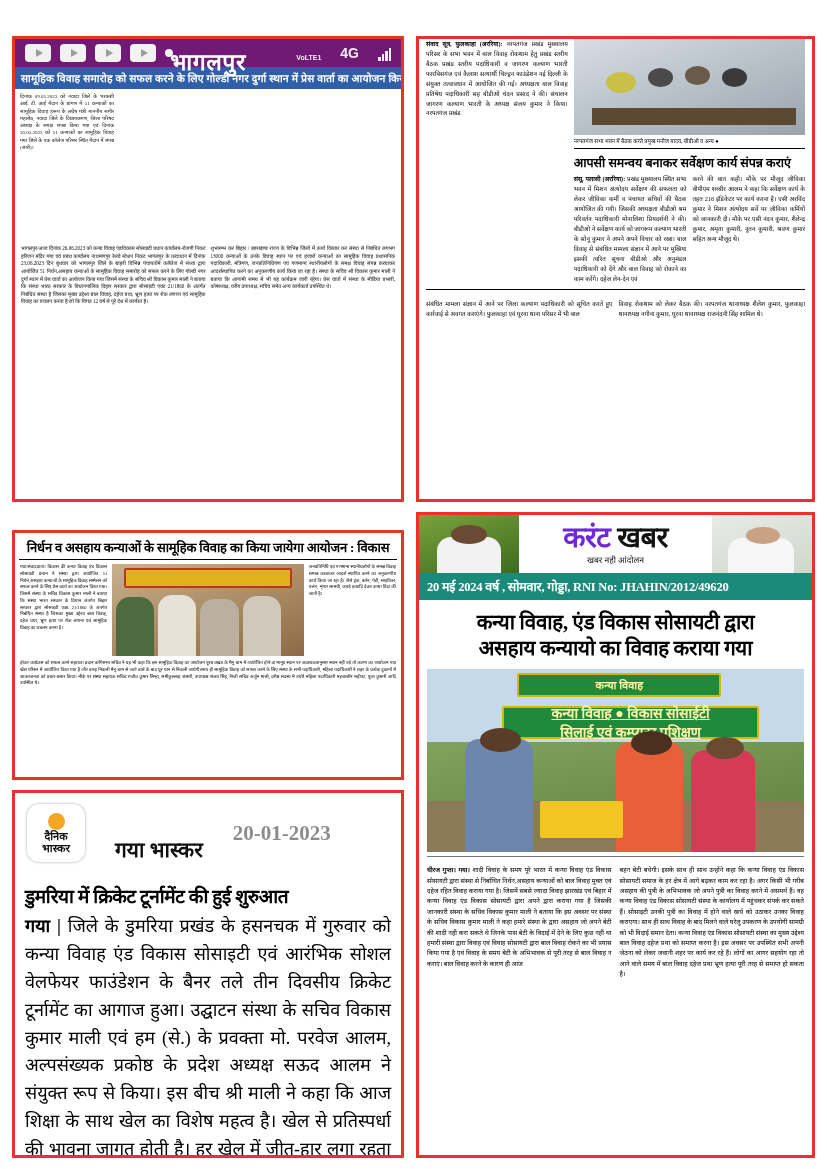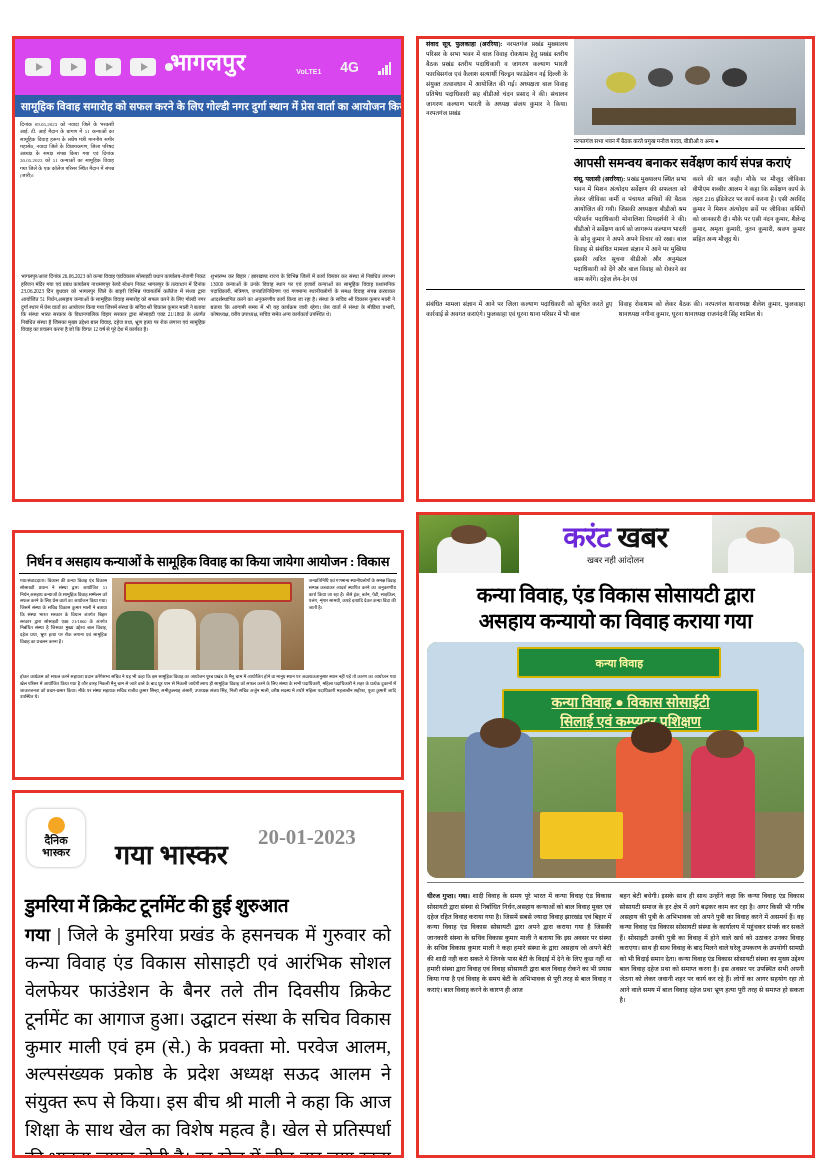--- a/index.html
+++ b/index.html
@@ -15,21 +15,21 @@
   .clip {
     position: absolute;
     background: #fff;
     border: 3px solid #e8332a;
     overflow: hidden;
   }
 
   
   #panelA { left: 12px; top: 36px; width: 392px; height: 466px; }
   .statusbar {
-    height: 56px; background: #d946ef; display: flex; align-items: center;
+    height: 28px; background: #701a75; display: flex; align-items: center;
     padding: 0 10px; gap: 9px; position: relative;
   }
   .yt-pill { width: 26px; height: 18px; background: #f2f2f2; border-radius: 4px;
              display:flex; align-items:center; justify-content:center; }
   .yt-pill::after { content:""; border-left: 7px solid #9d9d9d; border-top: 4.5px solid transparent;
              border-bottom: 4.5px solid transparent; margin-left:2px;}
   .yt-dot { width: 8px; height: 8px; background:#f2f2f2; border-radius:50%; }
   .sb-title {
     position:absolute; left:0; right:0; text-align:center; color:#fff;
     font-family: "Liberation Sans", sans-serif; font-weight:bold; font-size:23px;
@@ -86,61 +86,61 @@
   .bCap { font-size:5.6px; padding:2px 0 3px 0; border-bottom:1px solid #000; }
   .bSub { font-size:12.5px; font-weight:bold; padding:5px 0 3px 0; white-space:nowrap; }
   .bCols2 { display:flex; gap:6px; }
   .bCols2 .c { flex:1; font-size:6.2px; line-height:1.62; text-align:justify; }
   .bCols3 { display:flex; gap:6px; padding:5px 7px 0 7px; }
   .bCols3 .c { flex:1; font-size:6.2px; line-height:1.62; text-align:justify; }
   .hr-thin { border-top:1px solid #000; margin:4px 7px; }
 
   
   #panelC { left: 12px; top: 530px; width: 392px; height: 250px; }
-  .cHead { font-size:13px; font-weight:bold; text-align:center; padding:19px 4px 4px;
+  .cHead { font-size:13px; font-weight:bold; text-align:center; padding:5px 4px 4px;
            white-space:nowrap; letter-spacing:-.2px; }
   .cHead::after{ content:""; display:block; border-bottom:1px solid #000; margin-top:3px;}
   .cGrid { display:flex; gap:5px; padding:0 5px; }
   .cGrid .c { flex:1; font-size:4.5px; line-height:1.5; text-align:justify; }
   .cPhoto { flex:2.2; height:92px; background:linear-gradient(160deg,#c9b08c,#8d6a44);
             position:relative; overflow:hidden; }
   .cBot { display:flex; gap:5px; padding:4px 5px 0 5px; }
   .cBot .c { flex:1; font-size:4.5px; line-height:1.5; text-align:justify; }
 
   
   #panelD { left: 12px; top: 790px; width: 392px; height: 368px; }
   .dHead { display:flex; align-items:center; gap:30px; padding:10px 12px 6px 12px; }
   .db-logo { width:58px; height:58px; background:#fff; border-radius:12px;
              box-shadow:0 0 3px rgba(0,0,0,.35); display:flex; flex-direction:column;
              align-items:center; justify-content:center; gap:1px; }
   .db-dot { width:17px; height:17px; border-radius:50%; background:#f5a623; }
   .db-t1 { font-size:11px; font-weight:bold; color:#111; line-height:1; }
   .db-t2 { font-size:11px; font-weight:bold; color:#111; line-height:1; }
-  .db-edition { font-size:27px; font-weight:bold; color:#111;margin-top:32px; }
+  .db-edition { font-size:21px; font-weight:bold; color:#111;margin-top:32px; }
   .db-date { font-size:21px; color:#8c8c8c; font-weight:bold; }
   .dTitle { font-size:19px; font-weight:bold; padding:14px 10px 4px 10px; letter-spacing:-.4px; }
   .dBody { font-size:18px; line-height:1.55; text-align:justify; padding:0 10px 8px 10px; }
   .dBody b { font-weight:bold; }
 
   
   #panelE { left: 416px; top: 512px; width: 399px; height: 646px; }
   .eMast { display:flex; align-items:stretch; height:58px; background:#fff; }
   .eMastImgL { width:100px; background:linear-gradient(160deg,#7aa23c,#3e6b1f); position:relative; overflow:hidden;}
   .eMastMid { flex:1; display:flex; flex-direction:column; align-items:center; justify-content:center; }
   .eMastTitle { font-size:29px; font-weight:bold; line-height:1; letter-spacing:-.5px; }
   .eMastTitle .red { color:#6d28d9; }
   .eMastTitle .blk { color:#111; }
   .eMastSlogan { font-size:8.5px; color:#111; margin-top:2px; }
   .eMastImgR { width:100px; background:linear-gradient(160deg,#e8ebe6,#cfd7c9); position:relative; overflow:hidden;}
   .eBand { background:#1b8a7a; color:#fff; font-weight:bold; font-size:12.5px;
            padding:5px 8px; white-space:nowrap; letter-spacing:-.2px; }
   .eTitle { text-align:center; font-size:20.5px; font-weight:bold; line-height:1.25;
             padding:10px 8px 8px 8px; letter-spacing:-.3px; }
-  .ePhoto { margin:0 8px; height:236px; background:linear-gradient(170deg,#8fb16a,#5d7f3f);
-            position:relative; overflow:hidden;border-radius:10px; }
+  .ePhoto { margin:0 8px; height:183px; background:linear-gradient(170deg,#8fb16a,#5d7f3f);
+            position:relative; overflow:hidden; }
   .eCols { display:flex; gap:8px; padding:8px 8px 6px 8px; }
   .eCols .c { flex:1; font-size:6.4px; line-height:1.62; text-align:justify; }
   .eCols .c b { font-weight:bold; }
   .eRule { border-top:1px solid #777; margin:4px 8px 0 8px; }
 
   
   .sky { position:absolute; left:0; right:0; top:0; height:40%; background:#c5d9e8; }
   .ground { position:absolute; left:0; right:0; bottom:0; height:28%; background:#8a7a55; }
   .bnr { position:absolute; background:#1f8a3b; border:2px solid #d9b400; border-radius:2px;
          color:#ffe96b; font-weight:bold; display:flex; align-items:center; justify-content:center; }
@@ -267,20 +267,21 @@
           <span class="blk">खबर</span>
         </div>
         <div class="eMastSlogan">खबर नही आंदोलन</div>
       </div>
       <div class="eMastImgR">
         <span class="fig" style="left:16%;width:66%;height:60%;background:#f6f6f6"></span>
         <span class="head-c" style="left:34%;top:20%;width:34%;height:30%;background:#c9a183"></span>
       </div>
     </div>
 
+    <div class="eBand">20 मई 2024 वर्ष , सोमवार, गोड्डा, RNI No: JHAHIN/2012/49620</div>
 
     <div class="eTitle">
       <div>कन्या विवाह, एंड विकास सोसायटी द्वारा</div>
       <div>असहाय कन्यायो का विवाह कराया गया</div>
     </div>
 
     <div class="ePhoto">
       <div class="sky"></div>
       <div class="bnr" style="left:24%;right:22%;top:2%;height:13%;font-size:11px;color:#fff6a0;">कन्या विवाह</div>
       <div class="bnr" style="left:20%;right:12%;top:20%;height:18%;font-size:14px;color:#fff3a8;flex-direction:column;text-decoration:underline;">

